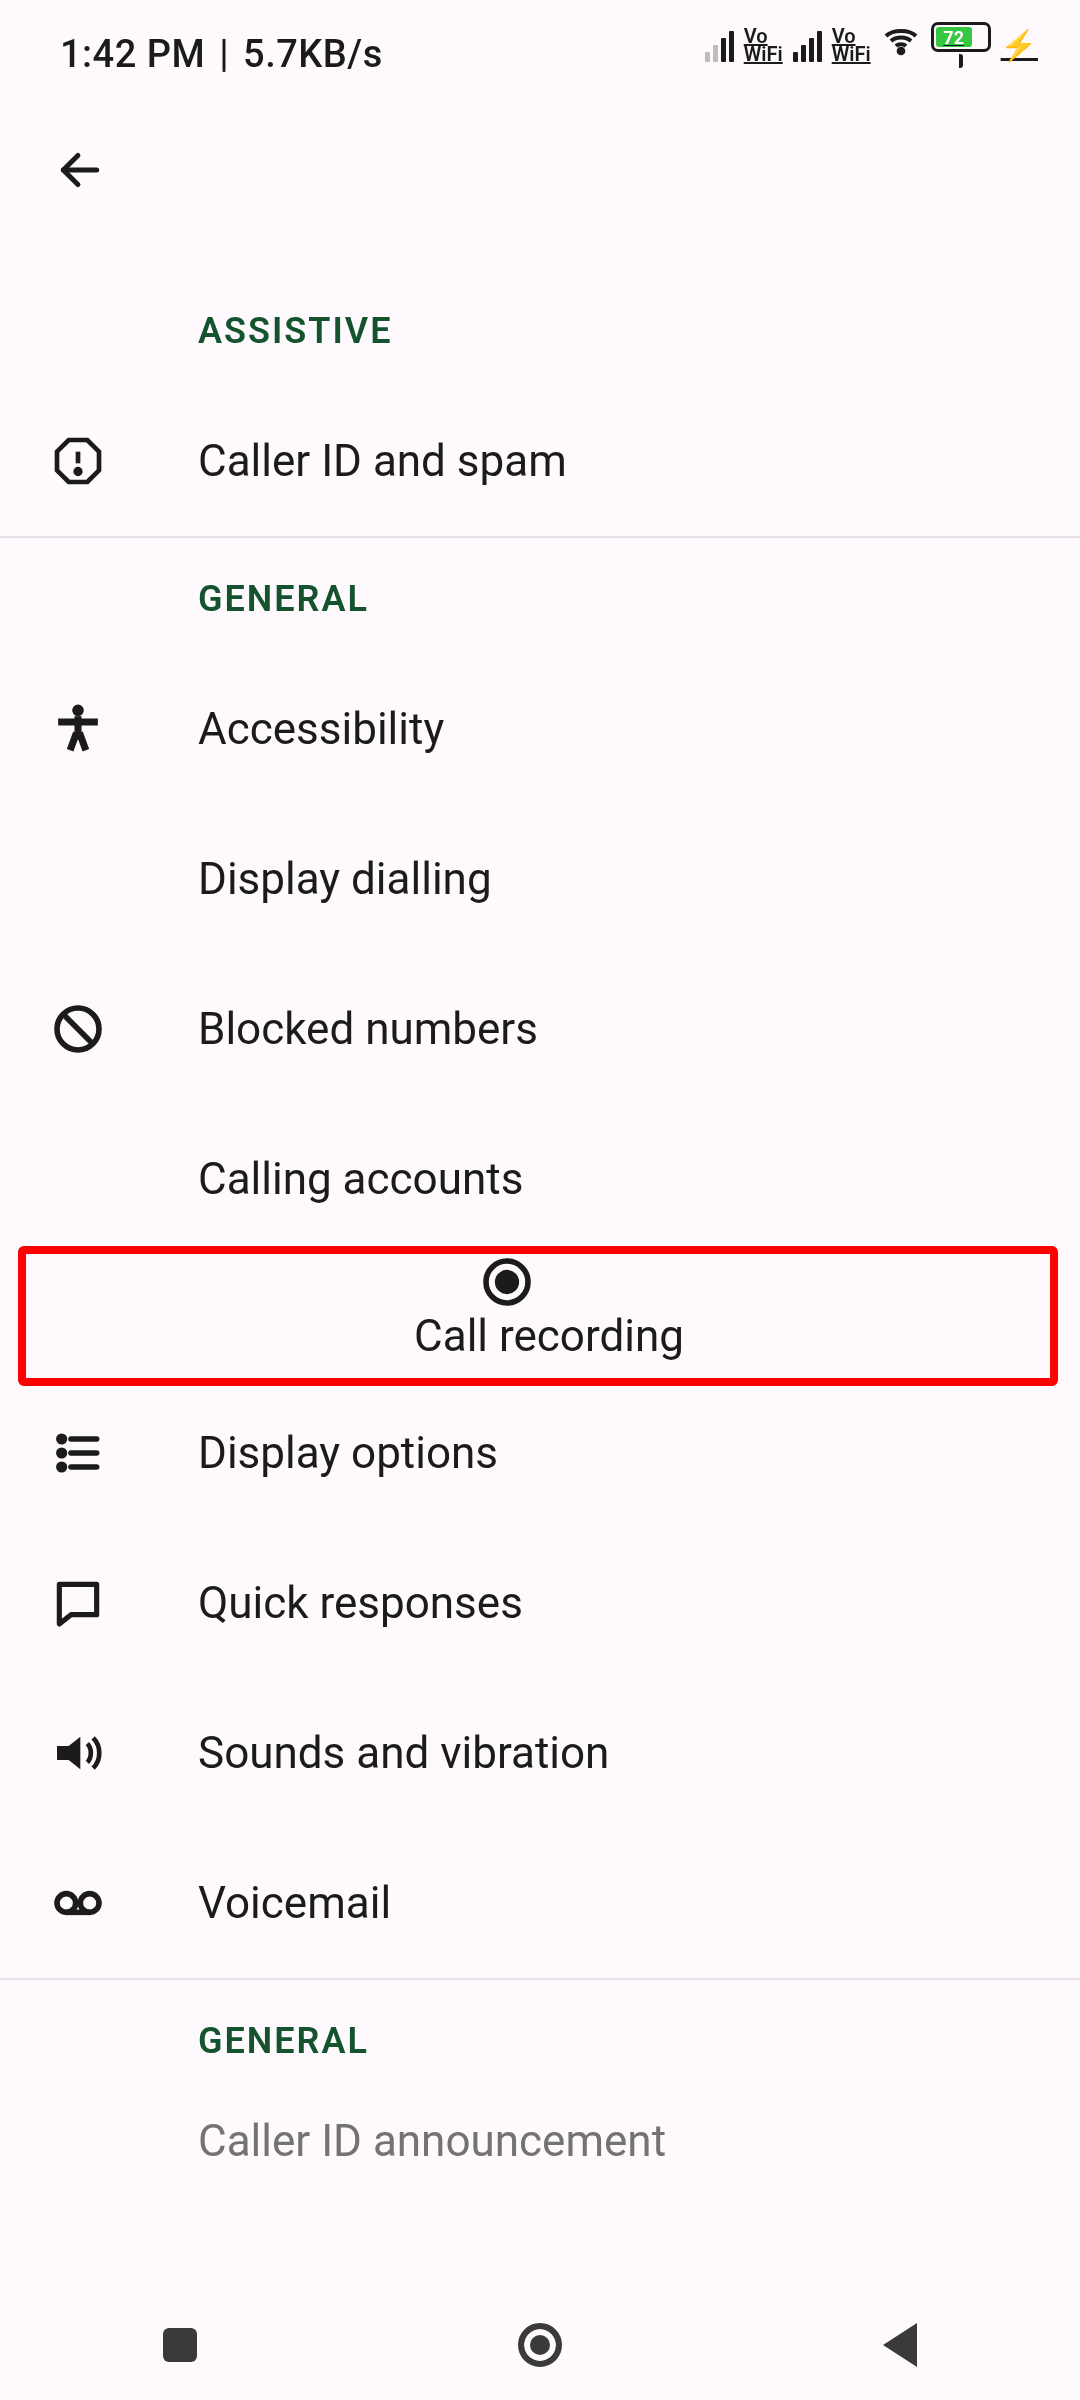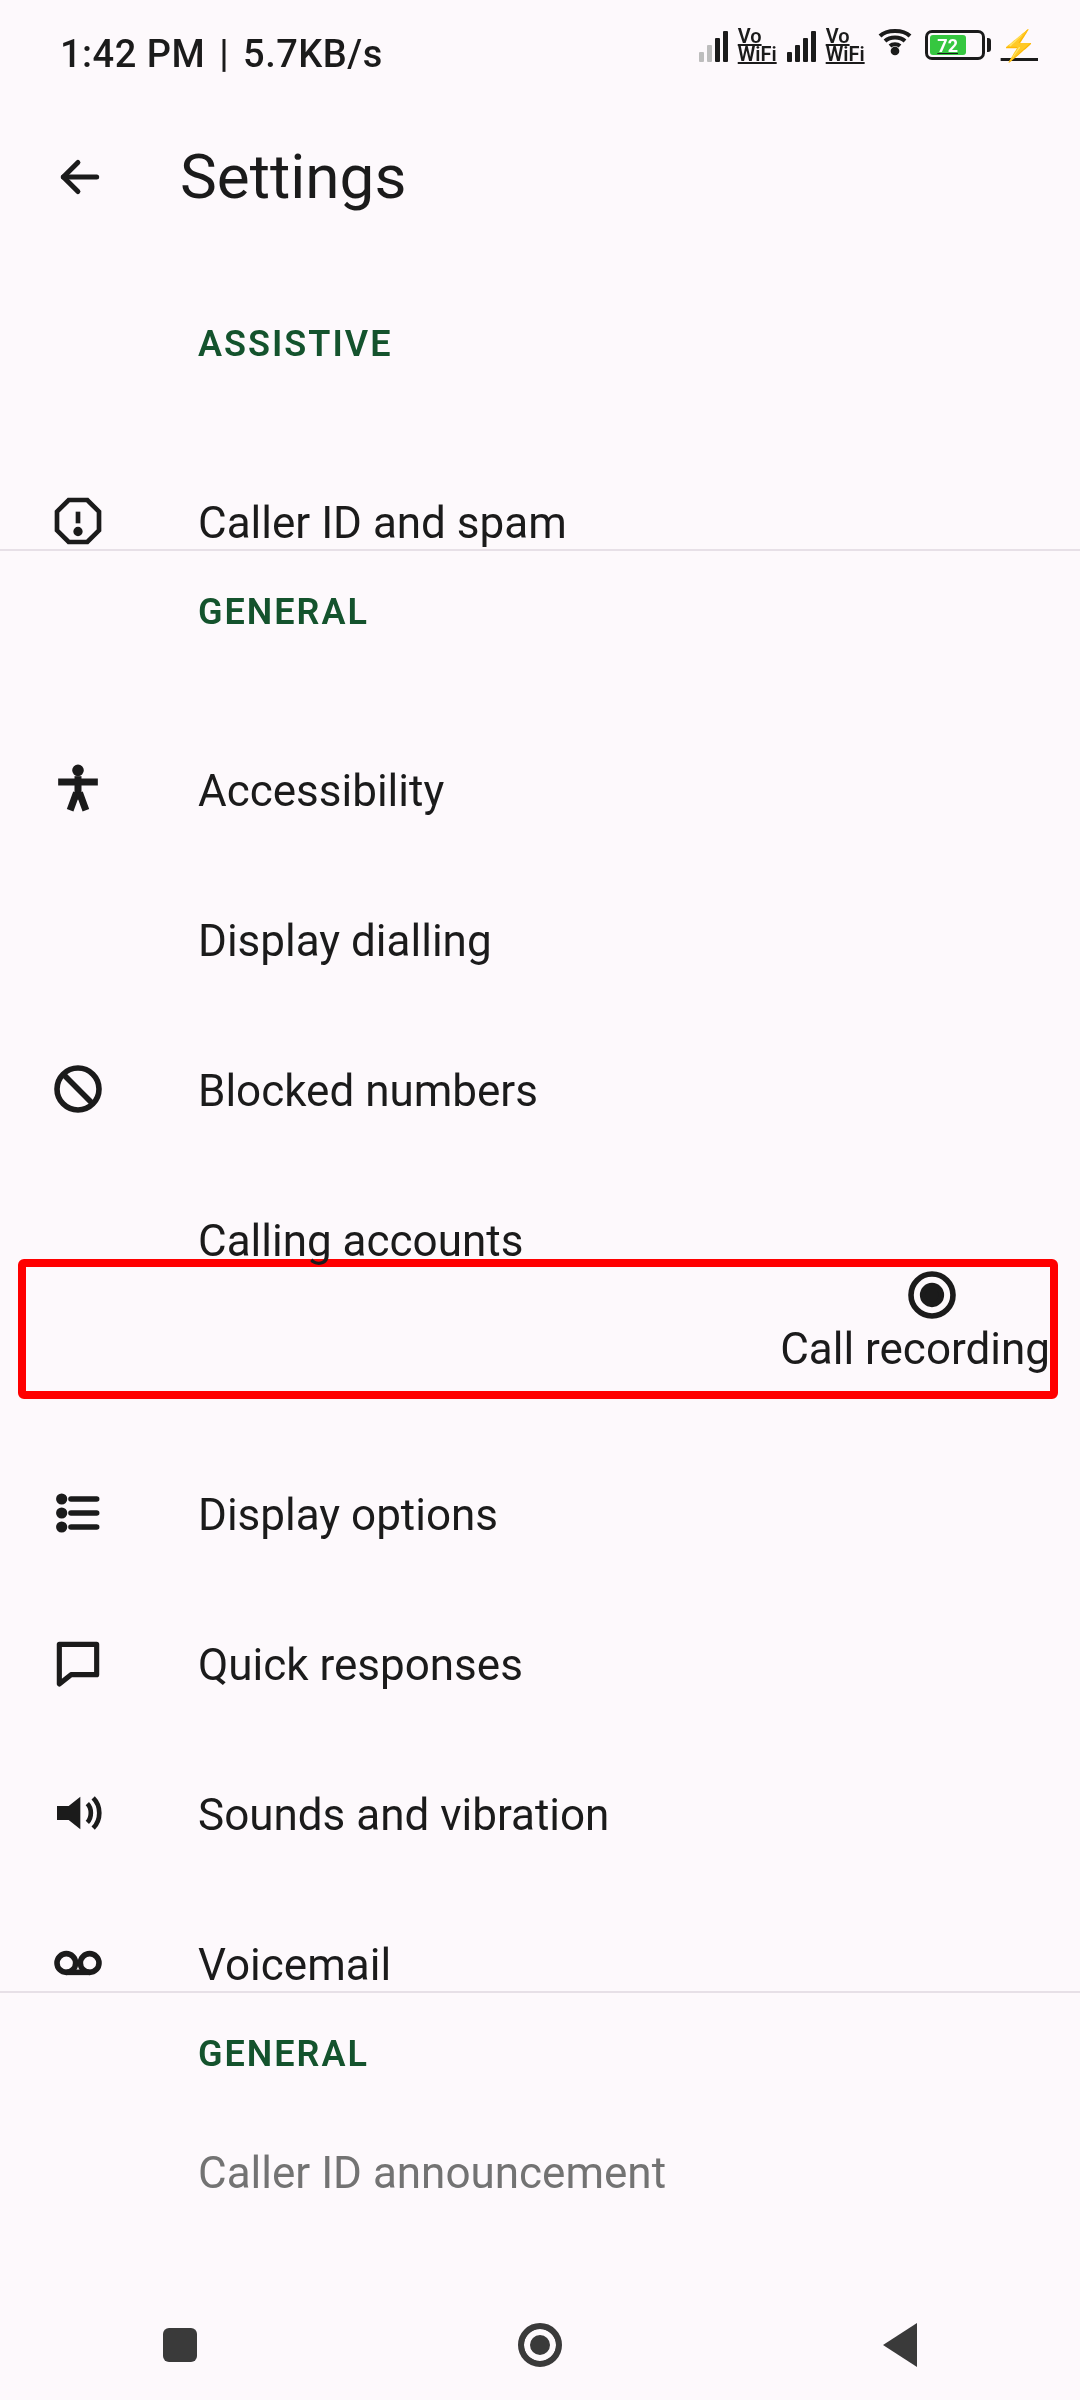--- a/index.html
+++ b/index.html
@@ -26,21 +26,21 @@
   .status-right { display:flex; align-items:center; gap:10px;text-decoration:underline; }
   .signal {
     display:flex; align-items:flex-end; gap:3px; height:34px;
   }
   .signal span { width:5px; background:#1b1b1b; border-radius:1px; }
   .signal .b1{height:10px;} .signal .b2{height:17px;} .signal .b3{height:24px;} .signal .b4{height:31px;}
   .signal.dim .b1, .signal.dim .b2 { background:#bdbdbd; }
   .vo-wifi { font-size:20px; line-height:18px; font-weight:600; text-align:left; }
   .wifi-icon svg { width:40px; height:40px; }
   .battery {
-    display:flex; align-items:center; gap:2px;
+    display:flex; align-items:center; gap:2px;flex-direction:column;
   }
   .battery-body {
     width:60px; height:30px; border:3px solid #1b1b1b; border-radius:7px;
     position:relative; display:flex; align-items:center; padding:2px;
   }
   .battery-fill {
     background:#36c740; height:100%; width:72%; border-radius:3px;
     display:flex; align-items:center; justify-content:center;
     color:#fff; font-size:18px; font-weight:700;
   }
@@ -61,21 +61,21 @@
     color:#14532d;
     font-size:36px;
     font-weight:600;
     letter-spacing:2px;
     padding: 40px 0 34px 198px;
   }
   .section-divider { height:2px; background:#e7e0e7; width:100%; }
 
   
   .row {
-    display:flex; align-items:flex-end;
+    display:flex; align-items:center;
     height:150px;
     padding-left:40px;
   }
   .row .icon-slot {
     width:158px; display:flex; align-items:center; justify-content:flex-start;
     padding-left:10px;
   }
   .row .icon-slot svg { width:56px; height:56px; stroke:#1b1b1b; }
   .row .label {
     font-size:44px;
@@ -150,21 +150,20 @@
   </div>
 </div>
 
 <div class="app-bar">
   <div class="back-btn">
     <svg viewBox="0 0 24 24" fill="none" stroke="#1b1b1b" stroke-width="2.4" stroke-linecap="round" stroke-linejoin="round">
       <line x1="20" y1="12" x2="4" y2="12"></line>
         <polyline points="11 5 4 12 11 19"></polyline>
     </svg>
   </div>
-  <div class="page-title">Settings</div>
 </div>
 
 <div class="section-header">ASSISTIVE</div>
 
 <div class="row">
   <div class="icon-slot">
       <svg viewBox="0 0 24 24" fill="none" stroke-width="2">
     <polygon points="8 3 16 3 21 8 21 16 16 21 8 21 3 16 3 8"></polygon>
     <line x1="12" y1="8" x2="12" y2="13"></line>
         <circle cx="12" cy="16.5" r="1" fill="#1b1b1b"></circle>

